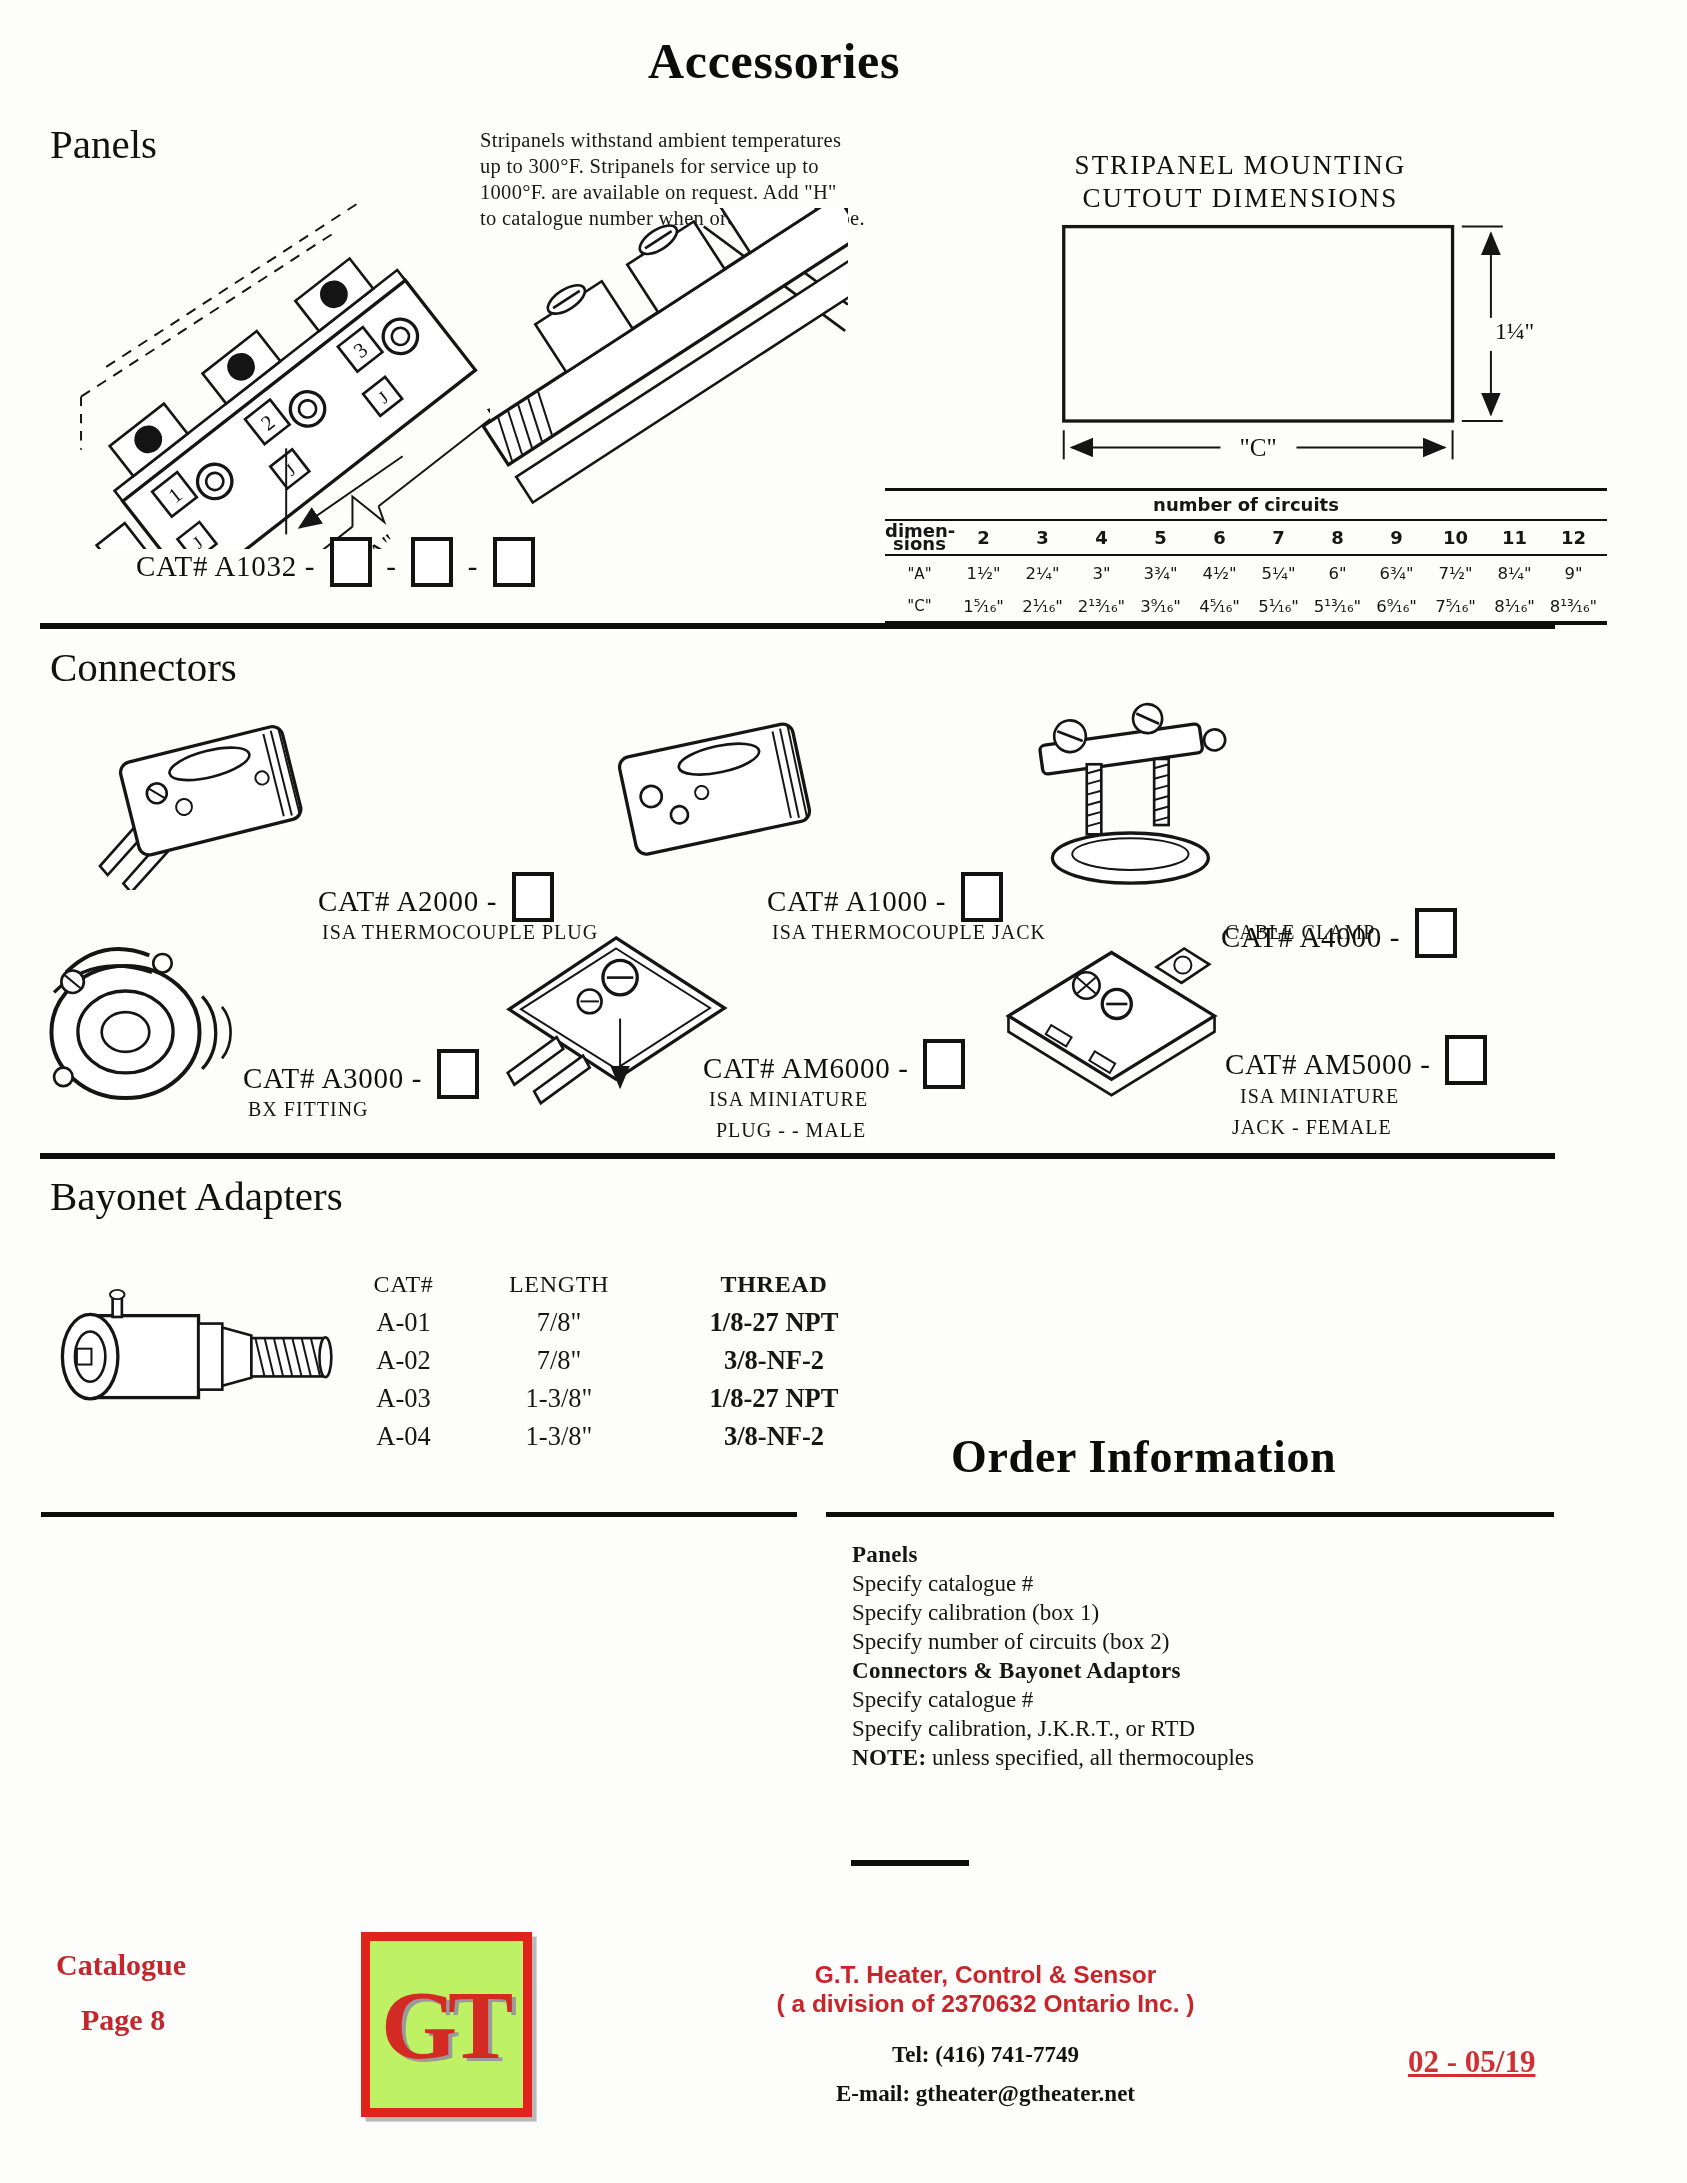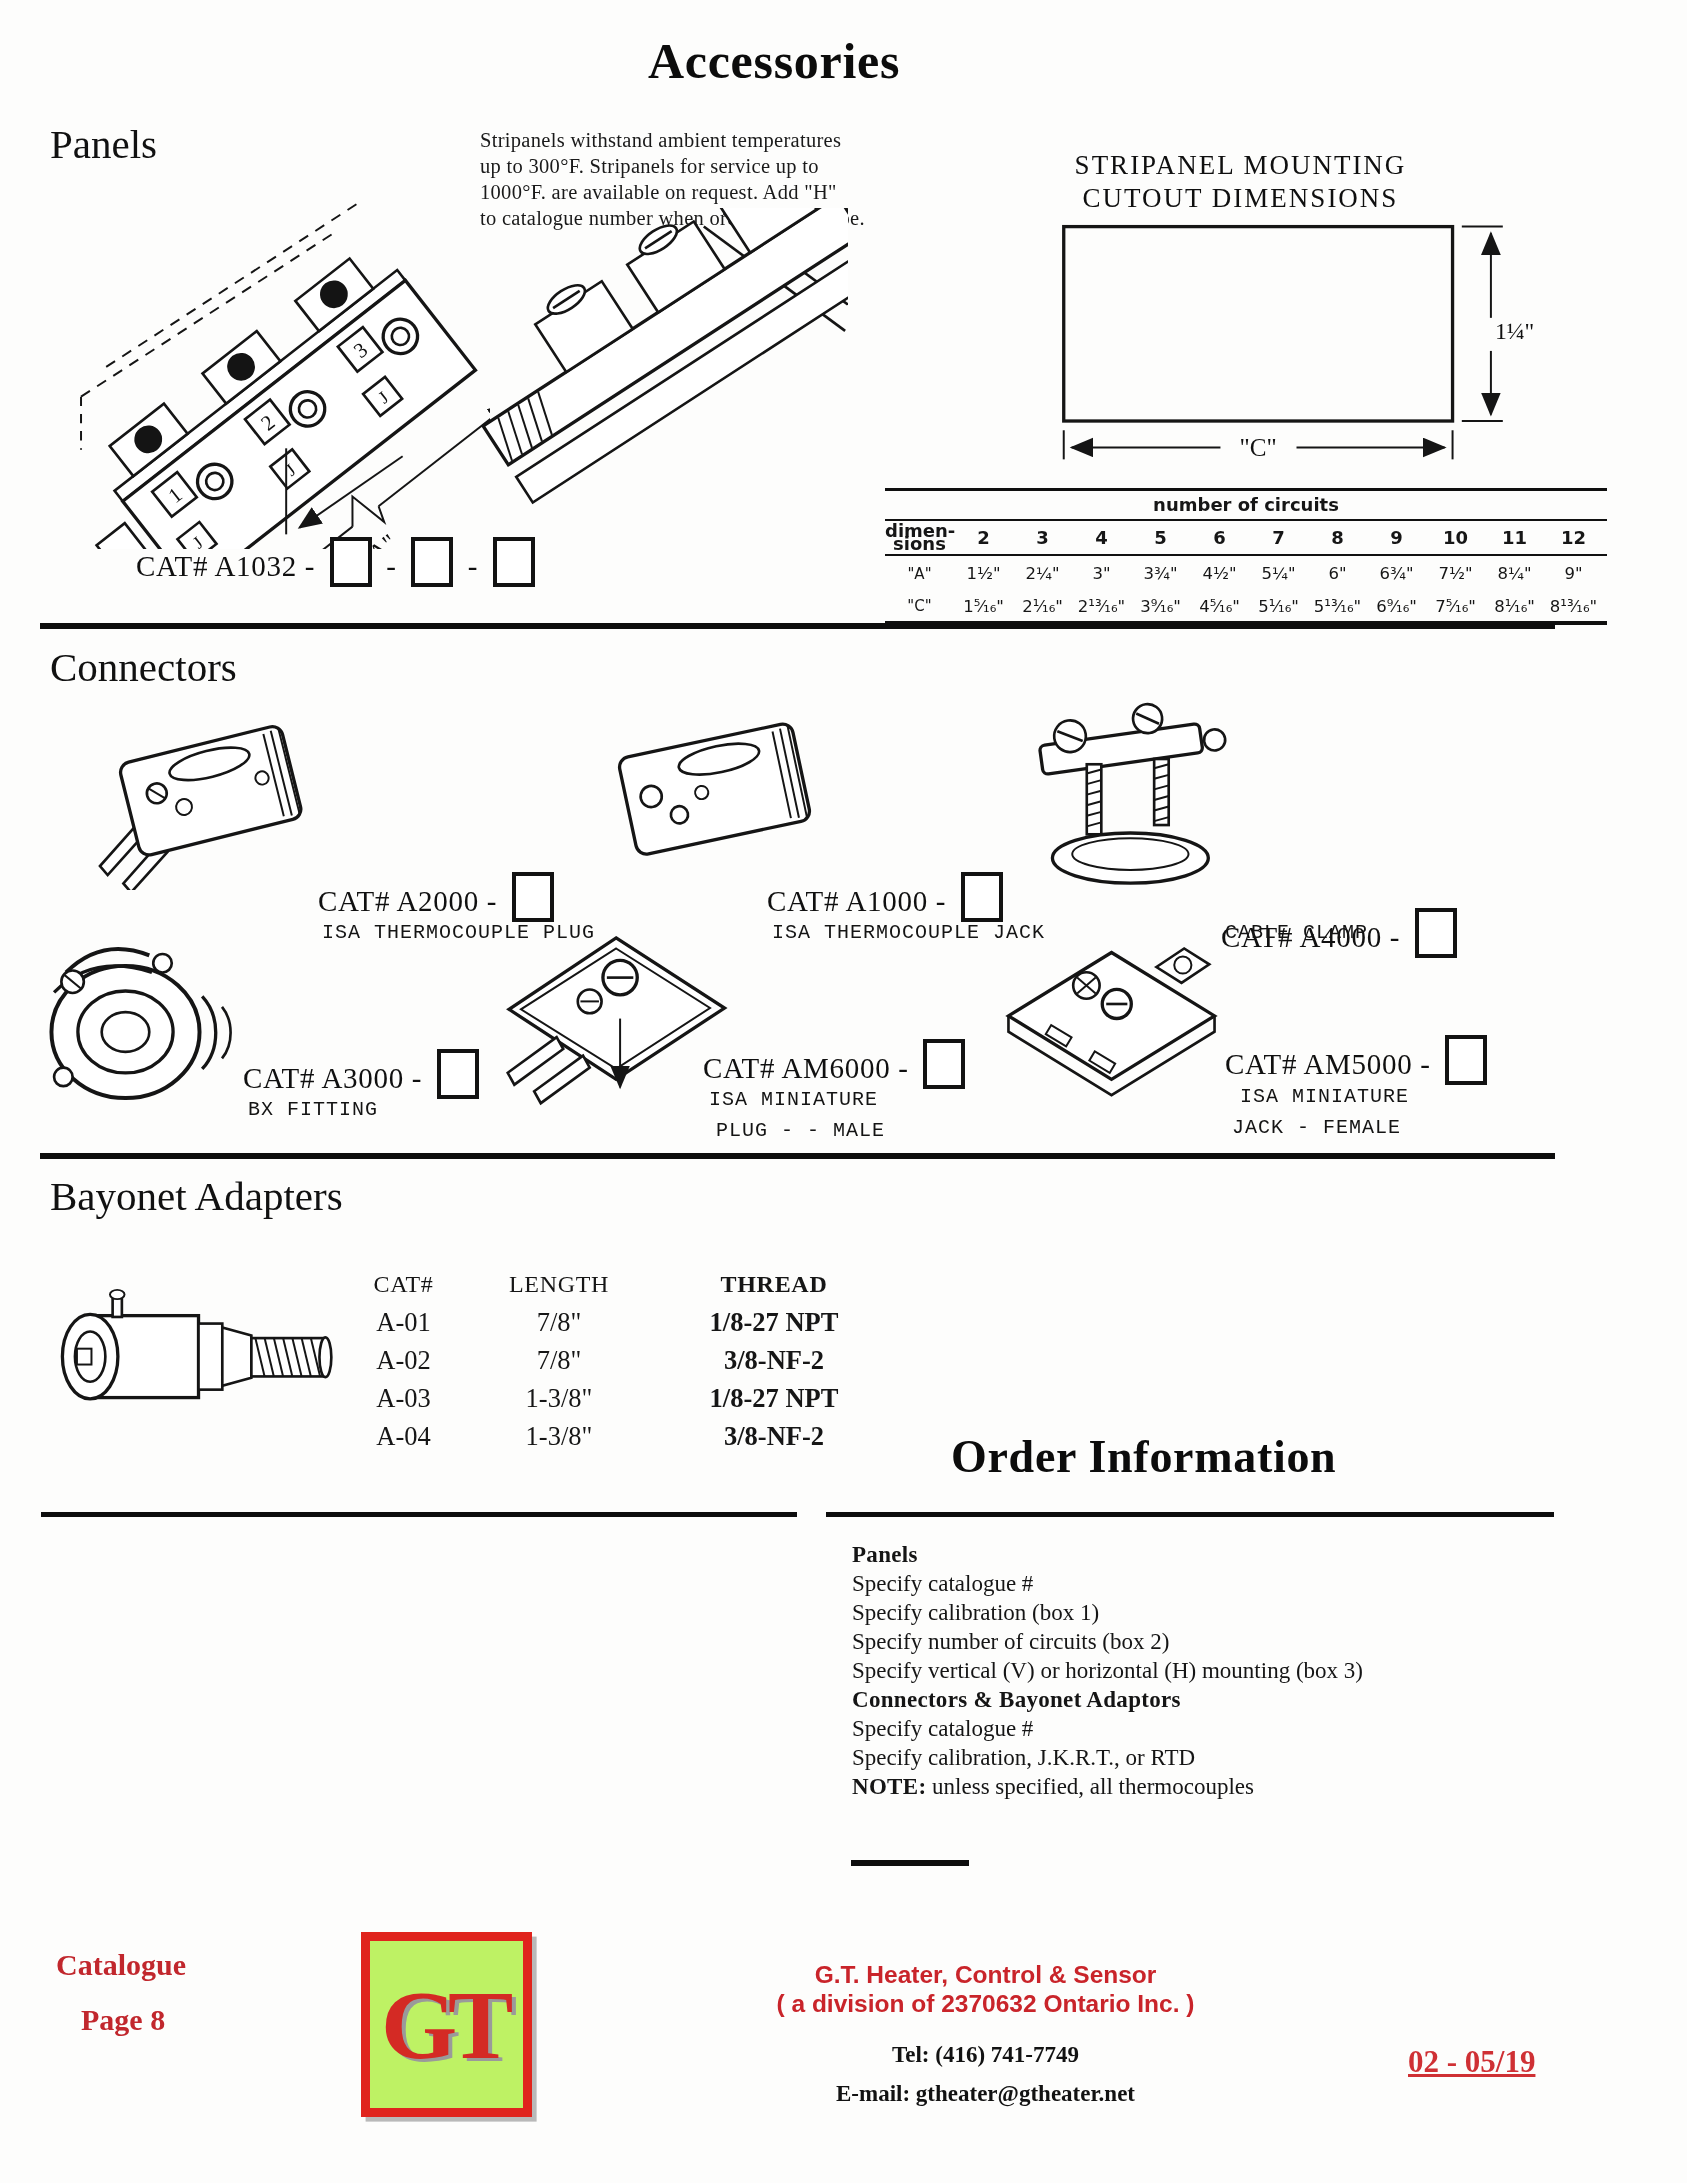--- a/index.html
+++ b/index.html
@@ -14,21 +14,21 @@
   .page-title{font-size:50px;font-weight:bold;letter-spacing:0.7px;color:#0c0c0c;}
   .section-heading{font-size:41px;color:#111;}
   .rule{background:#0d0d0d;}
 
   .intro-line{font-size:20.5px;line-height:26px;color:#1a1a1a;letter-spacing:0.3px;}
 
   .cutout-heading{font-size:27px;letter-spacing:2px;line-height:33px;text-align:center;color:#0f0f0f;}
 
   .cat-line{font-size:29px;letter-spacing:0.7px;color:#101010;white-space:nowrap;}
   .order-box{display:inline-block;width:34px;height:42px;border:4px solid #121212;background:#fff;vertical-align:-10.6px;margin:0 6.6px;}
-  .cat-desc{font-size:20px;letter-spacing:1px;color:#141414;white-space:nowrap;font-family:Liberation Mono, monospace;}
+  .cat-desc{font-size:20px;letter-spacing:1px;color:#141414;white-space:nowrap;}
 
   
   .ctable{left:885px;top:488px;width:722px;border-top:3.3px solid #0f0f0f;border-bottom:4px solid #0f0f0f;}
   .ctable .ttl{text-align:center;font-weight:bold;font-size:18px;padding:3.3px 0 4px 0;border-bottom:2px solid #111;}
   .crow{display:flex;align-items:center;}
   .ccell{text-align:center;font-size:16.5px;}
   .ccell.lab{width:69px;font-size:15px;}
   .ccell.val{width:59px;}
   .chead{border-bottom:2.6px solid #111;padding:4px 0;}
   .chead .ccell{font-weight:bold;font-size:18px;}
@@ -433,21 +433,20 @@
 
 <div class="abs order-heading" style="left:951px;top:1430px;text-align:center;">Order Information</div>
 <div class="abs rule" style="left:41px;top:1512px;width:756px;height:4.6px;"></div>
 <div class="abs rule" style="left:826px;top:1512px;width:728px;height:4.6px;"></div>
 
 <div class="abs" style="left:852px;top:1540px;width:701px;">
   <div class="oline"><b>Panels</b></div>
   <div class="oline">Specify catalogue #</div>
   <div class="oline">Specify calibration (box 1)</div>
   <div class="oline">Specify number of circuits (box 2)</div>
-  <div class="oline">Specify vertical (V) or horizontal (H) mounting (box 3)</div>
   <div class="oline"><b>Connectors &amp; Bayonet Adaptors</b></div>
   <div class="oline">Specify catalogue #</div>
   <div class="oline">Specify calibration, J.K.R.T., or RTD</div>
   <div class="oline">
     <b>NOTE:</b><span> unless specified, all thermocouples</span>
   </div>
 </div>
 <div class="abs rule" style="left:851px;top:1860px;width:118px;height:6px;"></div>
 
 <div class="abs foot-cat red" style="left:56px;top:1948px;">Catalogue</div>

